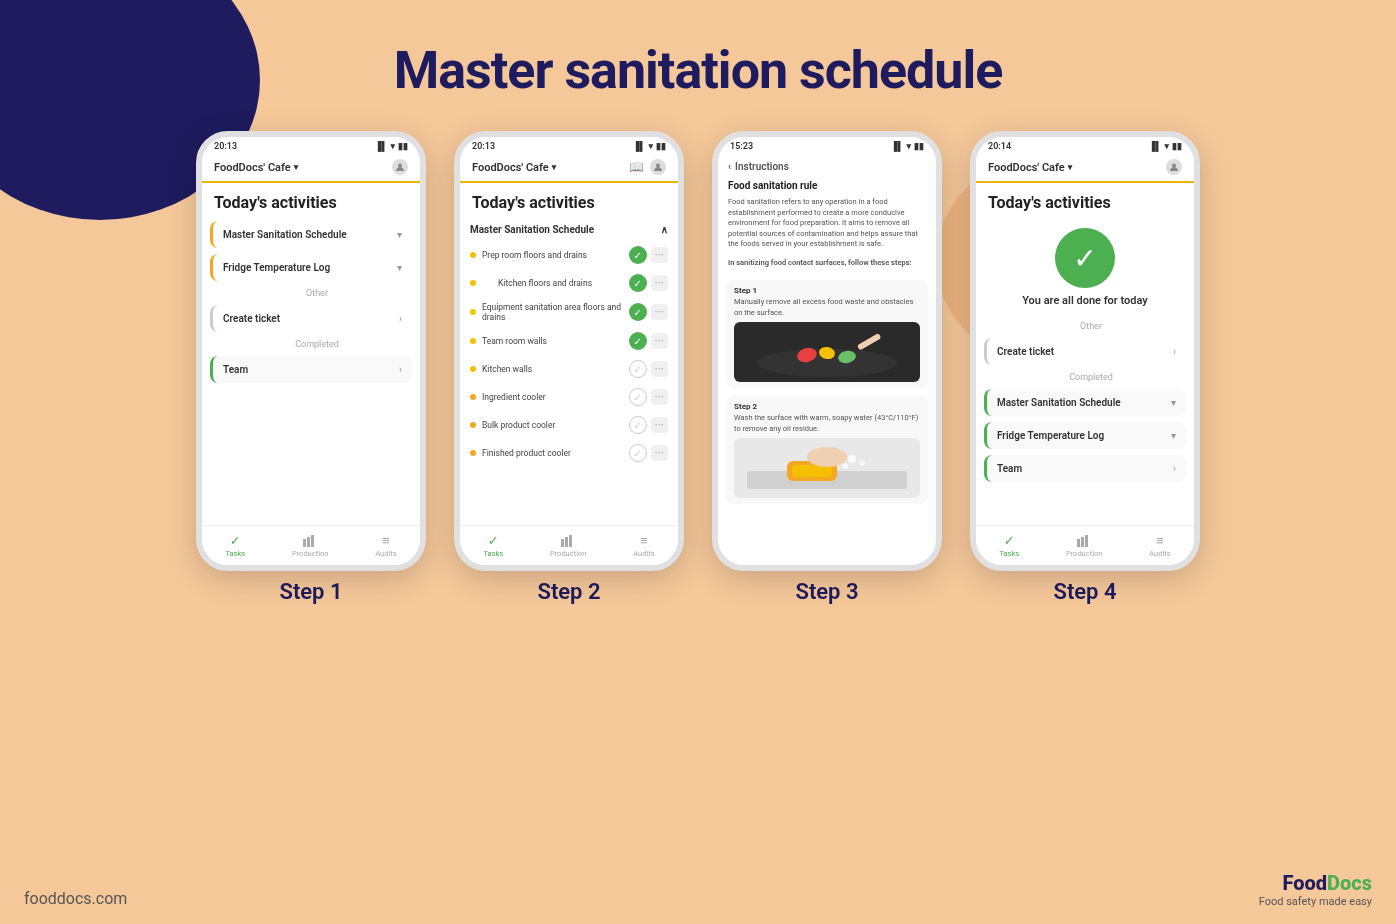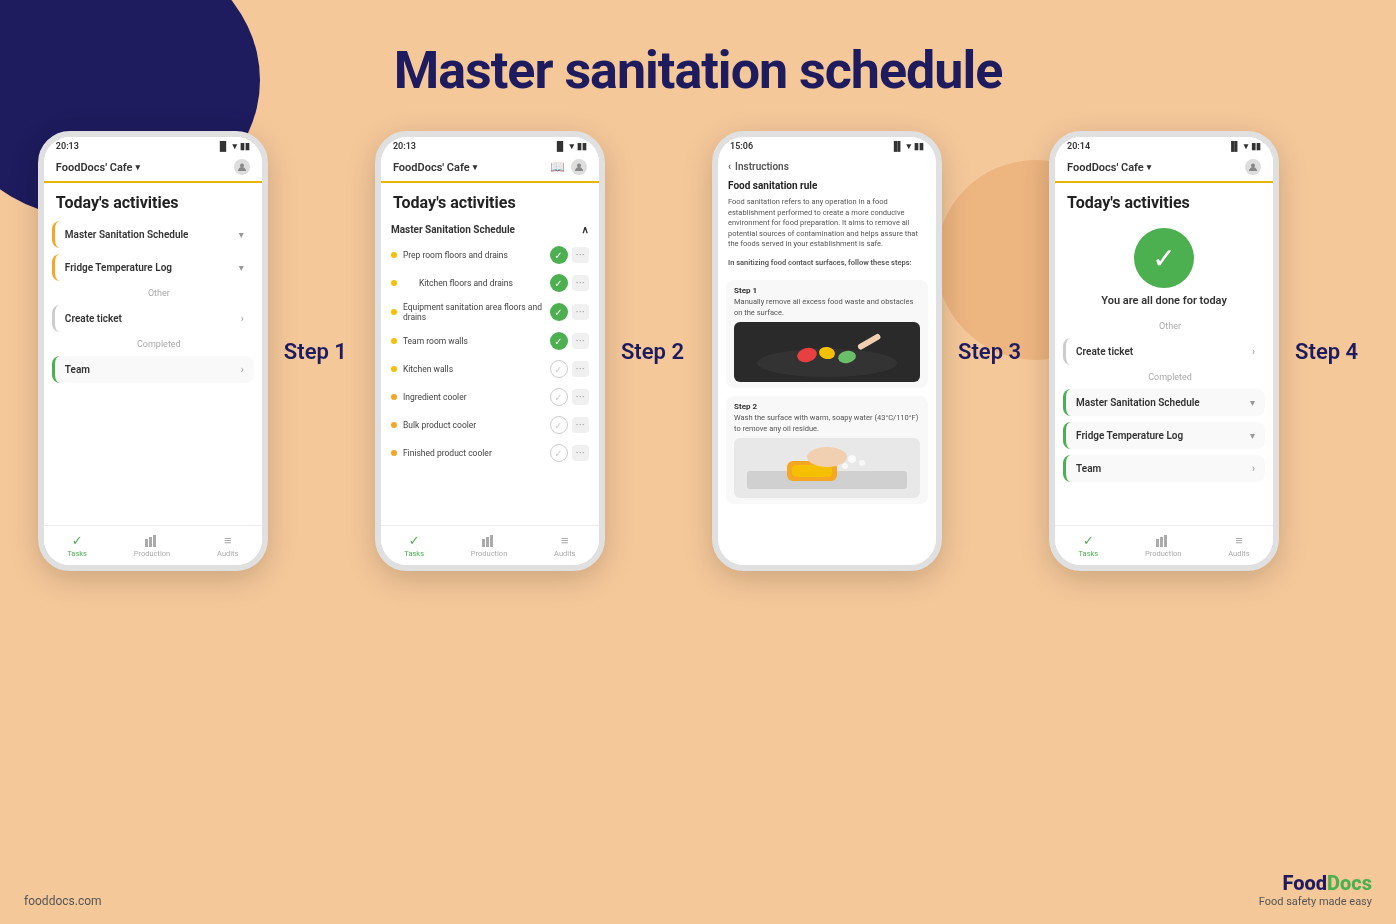--- a/index.html
+++ b/index.html
@@ -53,23 +53,23 @@
       justify-content: center;
       gap: 28px;
       margin-top: 30px;
       position: relative;
       z-index: 10;
     }
 
     
     .phone-wrapper {
       display: flex;
-      flex-direction: row;
-      align-items: center;
-      gap: 16px;
+      flex-direction: column;
+      align-items: center;
+      gap: 8px;
     }
     .phone {
       width: 230px;
       height: 440px;
       background: #f0f0f0;
       border-radius: 32px;
       box-shadow: 0 8px 30px rgba(0,0,0,0.18);
       overflow: hidden;
       position: relative;
       border: 6px solid #e0e0e0;
@@ -340,21 +340,21 @@
     .footer {
       position: absolute;
       bottom: 16px;
       left: 24px;
       right: 24px;
       display: flex;
       justify-content: space-between;
       align-items: flex-end;
     }
     .footer-website {
-      font-size: 12px;
+      font-size: 16px;
       color: #555;
     }
     .footer-logo {
       text-align: right;
     }
     .footer-logo-text {
       font-size: 20px;
       font-weight: 800;
     }
     .logo-food { color: #1e1b5e; }
@@ -596,21 +596,21 @@
       </div>
     </div>
     <div class="step-number">Step 2</div>
   </div>
 
   <div class="phone-wrapper">
     <div class="phone">
       <div class="phone-inner">
 
         <div class="status-bar">
-          <span>15:06</span>
+          <span>15:23</span>
           <div class="status-icons">
             <span>▐▌</span>
             <span>▾</span>
             <span>▮▮</span>
           </div>
         </div>
 
         <div class="instr-back">
           <span>‹</span>
           <span>Instructions</span>

